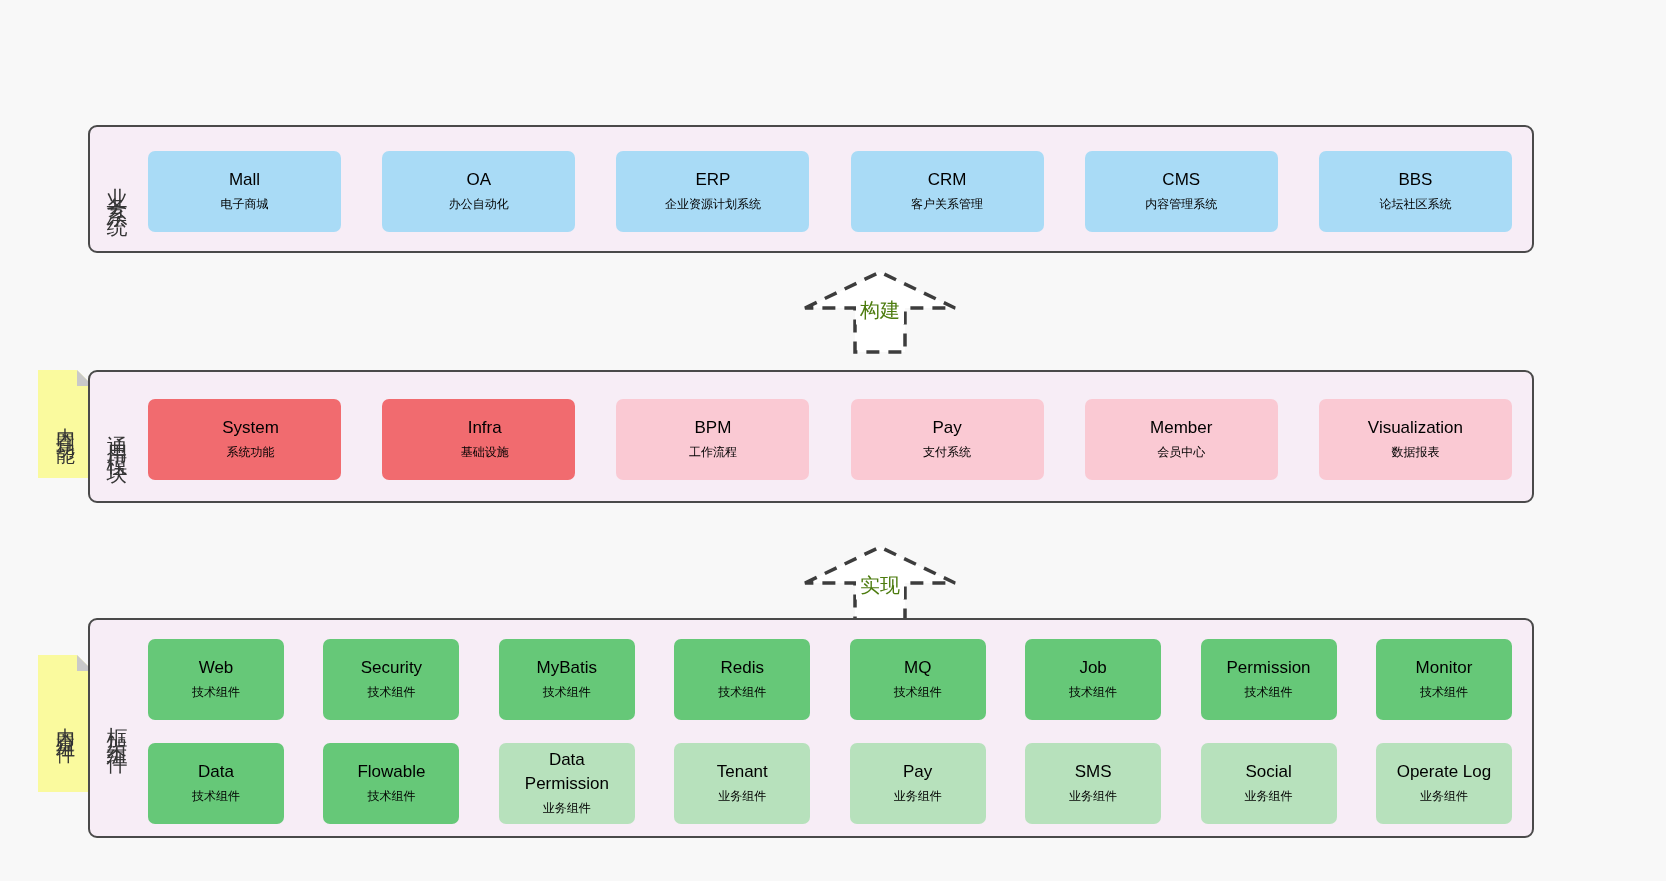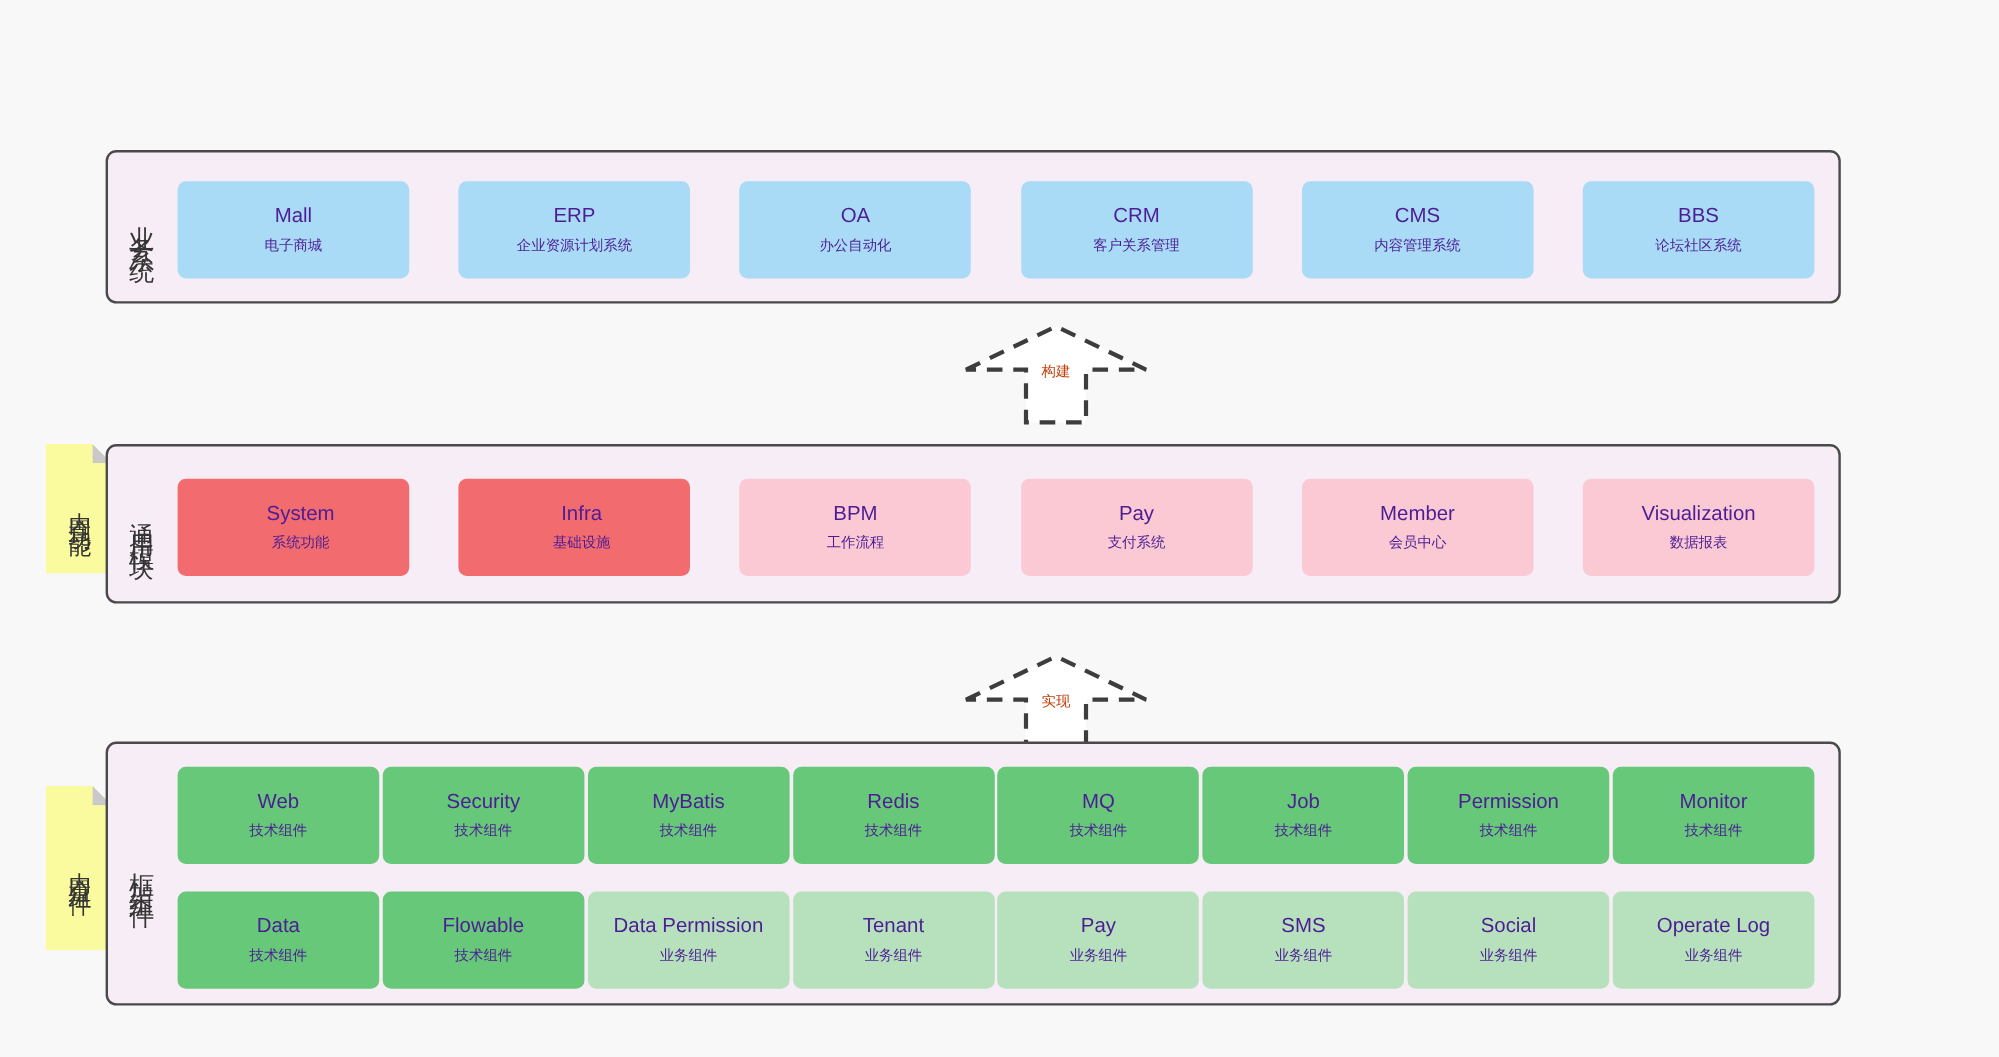--- a/index.html
+++ b/index.html
@@ -26,38 +26,38 @@
     position:absolute;left:58px;right:20px;height:81px;
     display:flex;justify-content:space-between;align-items:stretch;
   }
   #panel-business .box-row{top:24px;}
   #panel-modules  .box-row{top:27px;}
   #panel-framework .box-row.row-1{top:19px;}
   #panel-framework .box-row.row-2{top:123px;}
   .box{
     width:193px;height:81px;border-radius:7px;box-sizing:border-box;
     display:flex;flex-direction:column;justify-content:center;
-    text-align:center;line-height:24px;padding:0 8px;color:#4c1d95;
-  }
-  .row-8 .box{width:168px;}
+    text-align:center;line-height:24px;padding:0 8px;color:#000000;
+  }
+  .row-8 .box{width:136px;}
   .box-title{font-size:17px;}
   .box-sub{font-size:12px;}
   .v-blue{background:#a9dbf6;}
   .v-red{background:#f16b6f;padding-left:20px;}
   .v-pink{background:#fac9d3;}
   .v-green{background:#66c878;}
   .v-green-light{background:#b7e1bc;}
   
   .arrow{position:absolute;width:160px;height:90px;z-index:1;}
   #arrow-build{left:800px;top:266px;}
   #arrow-implement{left:800px;top:541px;text-decoration:underline;}
   .arrow svg{display:block;}
   .arrow-label{
     position:absolute;left:50%;top:44px;transform:translate(-50%,-50%);
-    background:#ffffff;padding:1px 4px;font-size:12px;color:#c2410c;white-space:nowrap;
+    background:#ffffff;padding:1px 4px;font-size:20px;color:#4d7c0f;white-space:nowrap;
   }
   
   .note{
     position:absolute;left:38px;width:55px;background:#fafa9e;z-index:1;
     display:flex;align-items:center;justify-content:center;
     clip-path:polygon(0 0, calc(100% - 16px) 0, 100% 16px, 100% 100%, 0 100%);
   }
   #note-modules{top:370px;height:108px;}
   #note-framework{top:655px;height:137px;}
   .note-text{
@@ -74,27 +74,27 @@
   <div class="panel" id="panel-business">
     <div class="side-label">业务系统</div>
     <div class="box-row row-6">
 
         <div class="box v-blue">
           <div class="box-title">Mall</div>
           <div class="box-sub">电子商城</div>
         </div>
 
         <div class="box v-blue">
+          <div class="box-title">OA</div>
+          <div class="box-sub">办公自动化</div>
+        </div>
+
+        <div class="box v-blue">
           <div class="box-title">ERP</div>
           <div class="box-sub">企业资源计划系统</div>
-        </div>
-
-        <div class="box v-blue">
-          <div class="box-title">OA</div>
-          <div class="box-sub">办公自动化</div>
         </div>
 
         <div class="box v-blue">
           <div class="box-title">CRM</div>
           <div class="box-sub">客户关系管理</div>
         </div>
 
         <div class="box v-blue">
           <div class="box-title">CMS</div>
           <div class="box-sub">内容管理系统</div>

